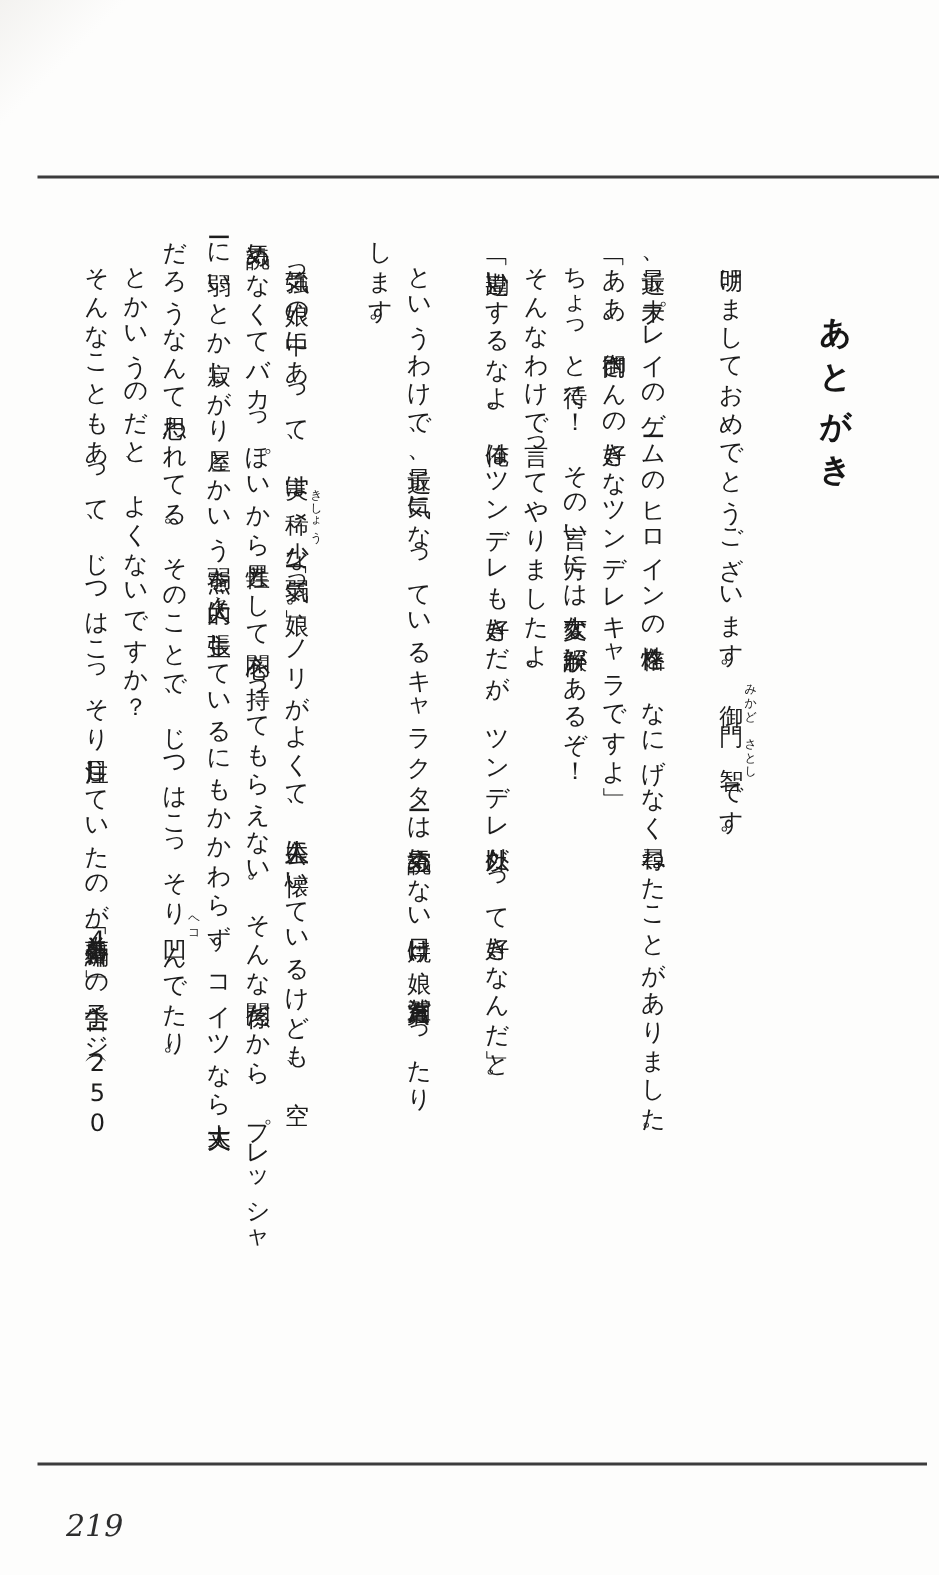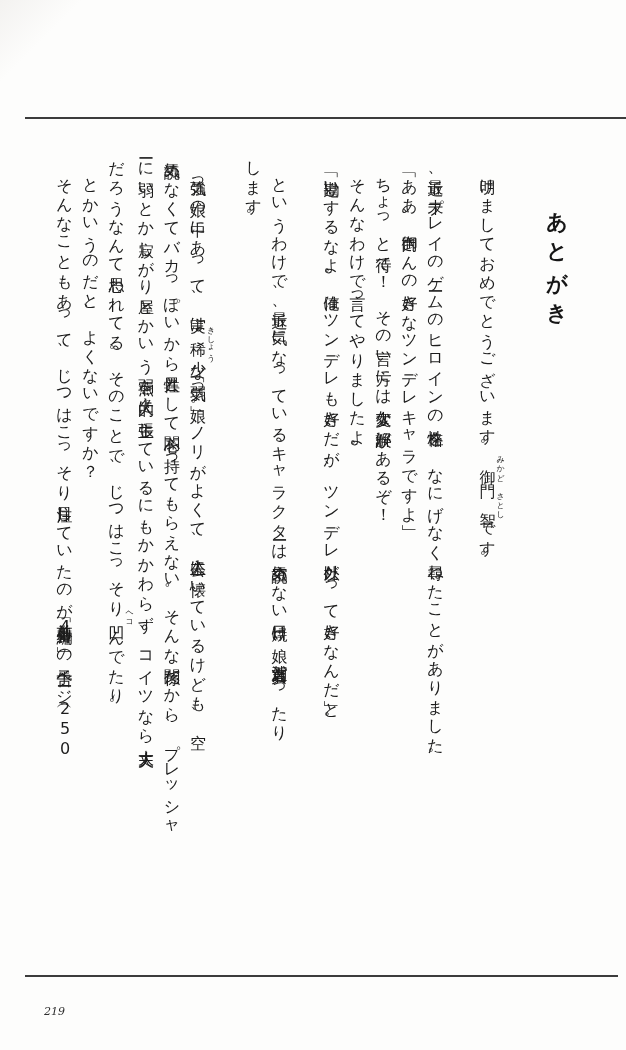--- a/index.html
+++ b/index.html
@@ -52,21 +52,21 @@
     font-size: 8px;
     letter-spacing: 0;
     color: #1c1c1c;
   }
   .upright { text-orientation: upright; }
   .page-number {
     position: absolute;
     left: 44px; top: 1005px;
     font-family: "DejaVu Serif", serif;
     font-style: italic;
-    font-size: 11px;
+    font-size: 20px;
     color: #2e2e2e;
   }
 </style>
 </head>
 <body>
 
 <div class="page">
   <div class="top-rule"></div>
 
   <div class="text-block">

